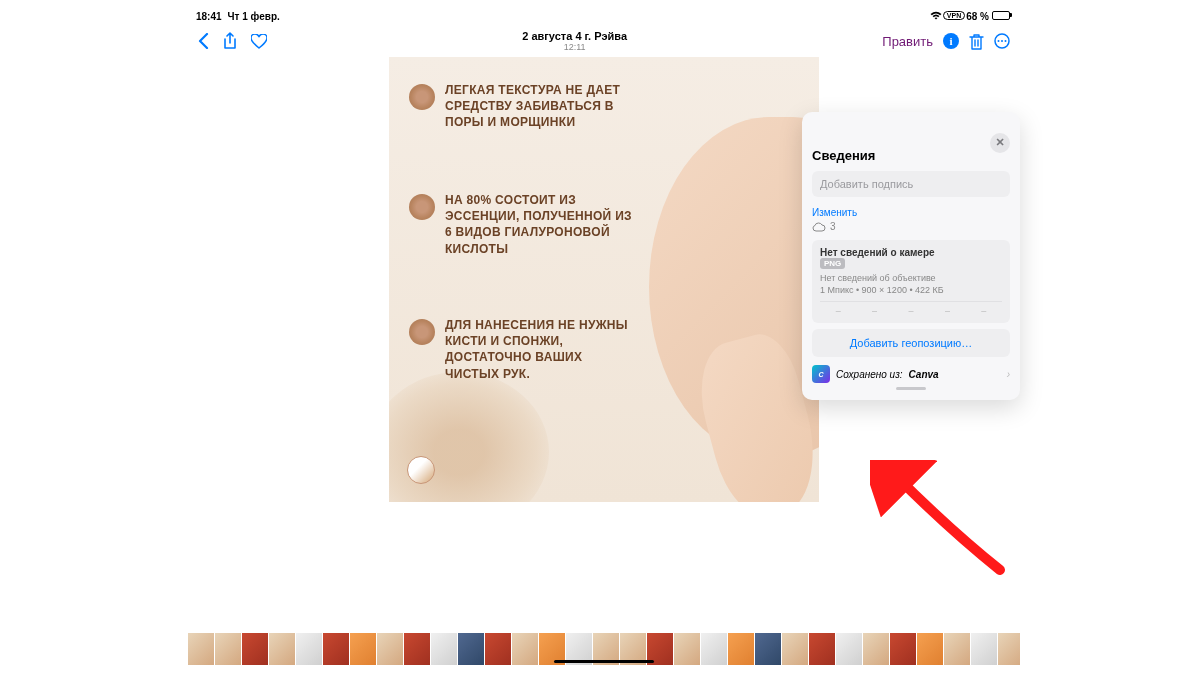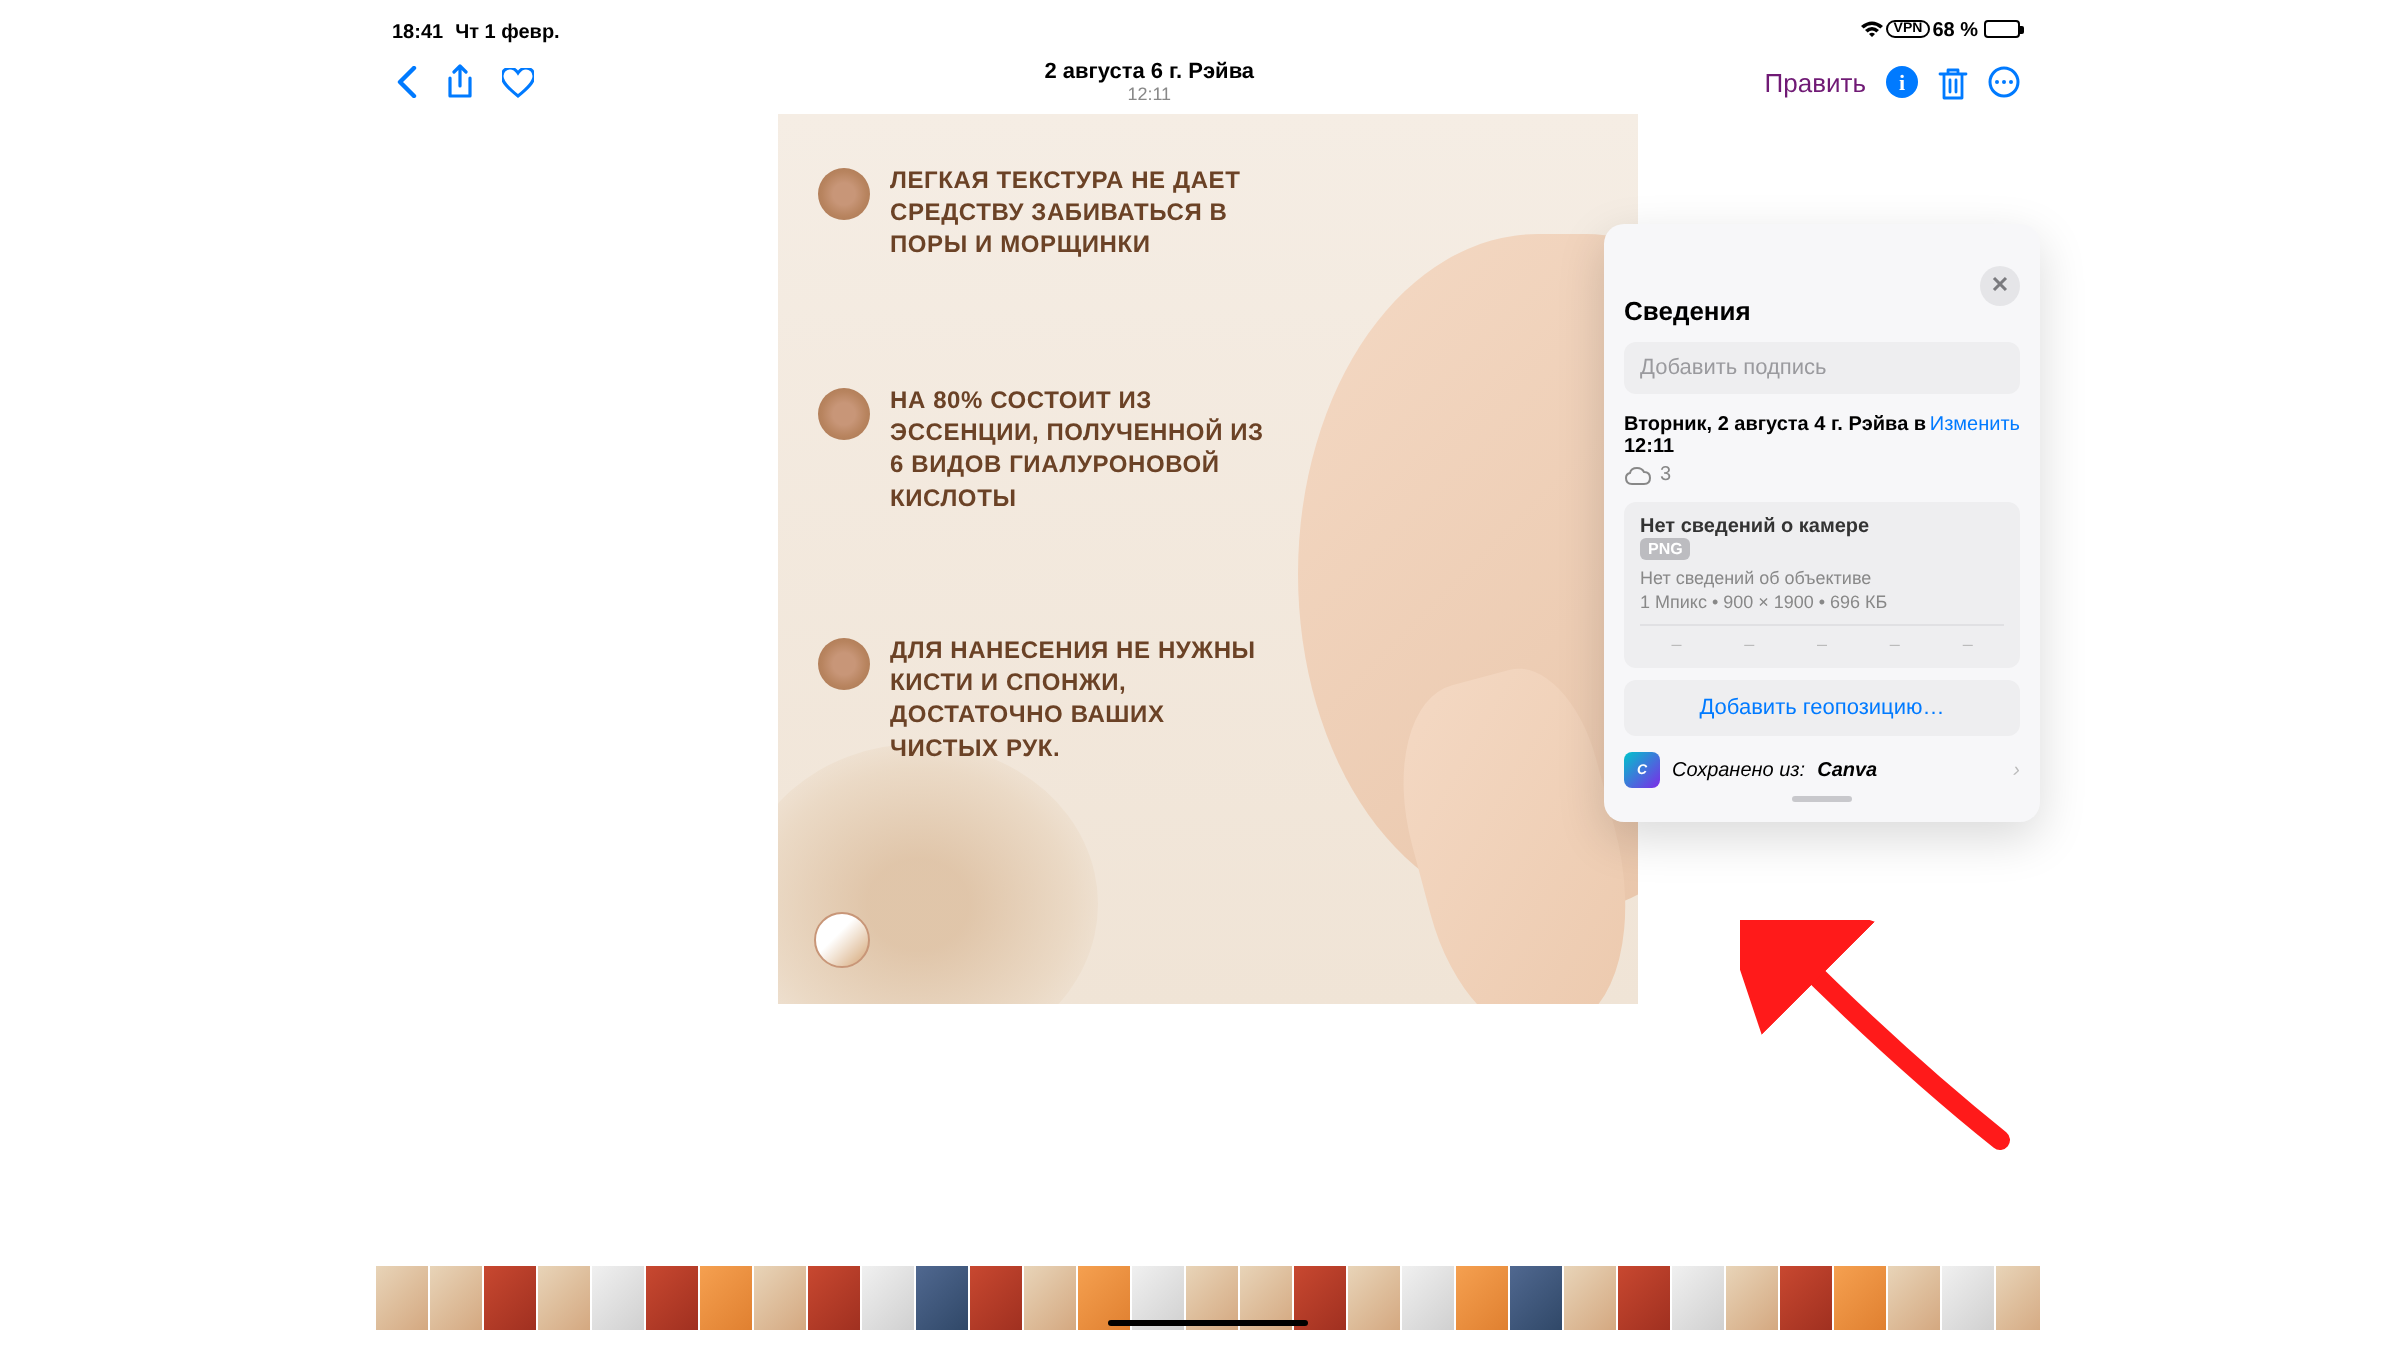--- a/index.html
+++ b/index.html
@@ -108,21 +108,21 @@
             <path d="M7 1 L7 11 M7 1 L4 4 M7 1 L10 4 M2 7 L2 16 L12 16 L12 7" stroke="#007aff" stroke-width="1.6" fill="none" stroke-linecap="round" stroke-linejoin="round"></path>
           </svg>
         </span>
       <span class="toolbar-btn">
           <svg width="16" height="15" viewBox="0 0 16 15">
             <path d="M8 14 C 3 10 0 7 0 4 C 0 1.5 2 0 4 0 C 5.5 0 7 1 8 2.5 C 9 1 10.5 0 12 0 C 14 0 16 1.5 16 4 C 16 7 13 10 8 14 Z" stroke="#007aff" stroke-width="1.5" fill="none"></path>
           </svg>
         </span>
     </div>
     <div class="toolbar-center">
-      <div class="title">2 августа 6 г. Рэйва</div>
+      <div class="title">2 августа 4 г. Рэйва</div>
       <div class="subtitle">12:11</div>
     </div>
     <div class="toolbar-right">
       <span class="toolbar-btn edit-btn">Править</span>
       <span class="toolbar-btn">
           <svg width="16" height="16" viewBox="0 0 16 16">
             <circle cx="8" cy="8" r="8" fill="#007aff"></circle>
             <text x="8" y="12" text-anchor="middle" fill="#fff" font-size="11" font-weight="700" font-family="Georgia">i</text>
           </svg>
         </span>
@@ -162,36 +162,35 @@
       <div class="logo-badge"></div>
     </div>
 
     <div class="info-panel">
       <div class="info-header">
         <span class="info-title">Сведения</span>
         <span class="info-close">✕</span>
       </div>
       <div class="info-caption">Добавить подпись</div>
       <div class="info-date-row">
-        <span class="info-date">Вторник, 2 августа 4 г. Рэйва в 12:11</span>
         <span class="info-modify">Изменить</span>
       </div>
       <div class="info-cloud">
         <svg width="14" height="10" viewBox="0 0 14 10">
             <path d="M4 9 Q1 9 1 6 Q1 4 3 3.5 Q3.5 1 6.5 1 Q9 1 10 3 Q13 3 13 6 Q13 9 10 9 Z" stroke="#888" stroke-width="1" fill="none"></path>
           </svg>
         <span>3</span>
       </div>
       <div class="info-camera-box">
         <div class="info-camera-row">
           <span class="info-camera-label">Нет сведений о камере</span>
           <span class="png-badge">PNG</span>
         </div>
         <div class="info-lens">Нет сведений об объективе</div>
-        <div class="info-meta">1 Мпикс  •  900 × 1900  •  696 КБ</div>
+        <div class="info-meta">1 Мпикс  •  900 × 1200  •  422 КБ</div>
         <div class="info-exif">
           <span class="exif-cell">–</span>
           <span class="exif-cell">–</span>
           <span class="exif-cell">–</span>
           <span class="exif-cell">–</span>
           <span class="exif-cell">–</span>
         </div>
       </div>
       <div class="info-geo">Добавить геопозицию…</div>
       <div class="info-source">

